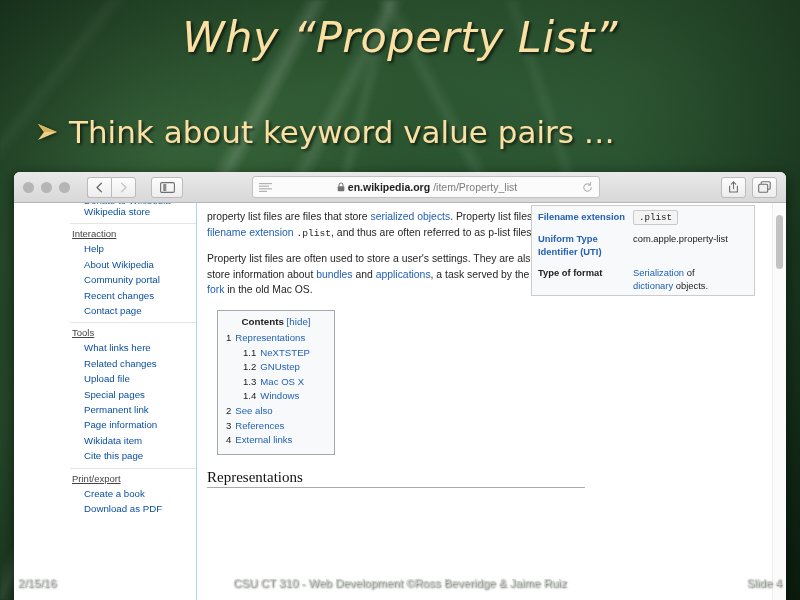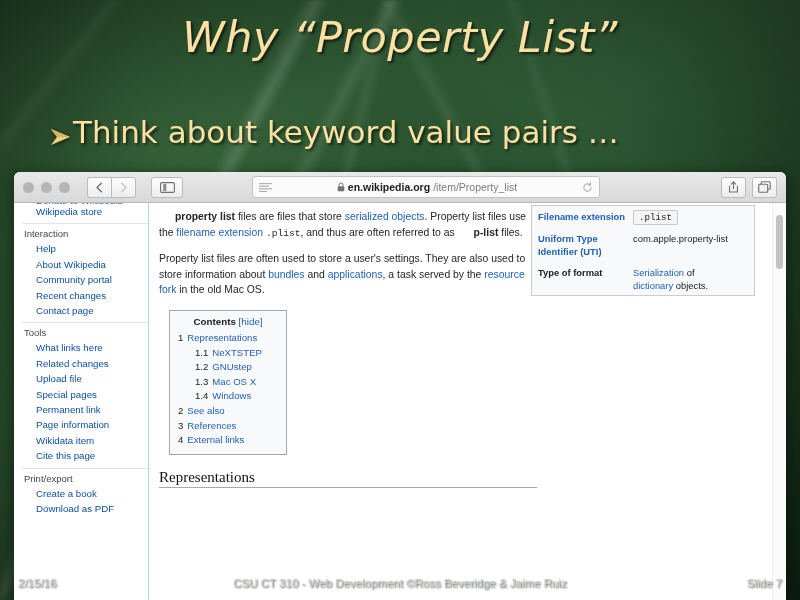--- a/index.html
+++ b/index.html
@@ -40,22 +40,22 @@
     position:absolute;left:0;right:0;top:12px;
     text-align:center;
     font-family:"DejaVu Sans",sans-serif;
     font-style:italic;font-weight:400;
     font-size:43px;letter-spacing:.5px;
     color:#fbe0a4;
     text-shadow:2px 2px 3px rgba(0,0,0,.65);
     white-space:nowrap;
   }
   #slide-bullet{
-    position:absolute;left:47px;top:114px;
-    display:flex;align-items:flex-end;
+    position:absolute;left:34px;top:114px;
+    display:flex;align-items:center;gap:9px;
   }
   #bullet-arrow{
     width:26px;height:26px;flex:0 0 auto;
     display:block;
     filter:drop-shadow(1.5px 1.5px 2px rgba(0,0,0,.6));
   }
   #bullet-text{
     font-family:"DejaVu Sans",sans-serif;
     font-size:31px;font-weight:400;
     color:#fbe0a4;
@@ -140,58 +140,60 @@
     width:30px;height:100%;flex:0 0 30px;
     display:flex;align-items:center;justify-content:center;
     font-size:15px;color:#5a5a5a;
     background:linear-gradient(#d6d6d6,#cbcbcb);
   }
 
   
   #browser-content{
     flex:1;background:#fff;position:relative;overflow:hidden;
     display:flex;
+    padding-left:48px;
   }
   #page-scroll{
     flex:1;display:flex;position:relative;
     font-size:10px;color:#252525;
   }
 
   
   #wiki-sidebar{
     width:126px;flex:0 0 126px;
     padding:0 0 0 8px;
     border-right:1px solid #a7d7f9;
     position:relative;
     margin-top:-7px;
   }
   .portlet-head{
     font-size:9.5px;color:#444;
     padding:4px 0 2px 2px;
     border-top:1px solid #e4e4e4;
     margin-top:4px;
+    text-decoration:underline;
   }
   .wiki-link{
     display:block;font-size:9.7px;color:#0b4fa0;
     padding:1px 0 1px 14px;line-height:13.4px;
     white-space:nowrap;overflow:hidden;text-overflow:ellipsis;
   }
   .wiki-link.clipped-top{color:#1a57a8;opacity:.9;}
 
   
   #wiki-article{
     flex:1;padding:6px 10px 0 10px;position:relative;
   }
   #article-body{width:378px;}
   .art-p{
     font-size:10.4px;line-height:15.6px;color:#252525;
     margin:0 0 10px 0;
   }
   .art-p a{color:#2361b6;text-decoration:none;}
-  .art-p b{font-weight:bold;margin-left:16px;}
+  .art-p b{font-weight:normal;}
   .code{font-family:"Liberation Mono",monospace;font-size:9.6px;}
   .art-h2{
     font-size:15px;font-weight:normal;color:#111;
     font-family:"Liberation Serif",serif;
     border-bottom:1px solid #aaa;margin:2px 0 0 0;padding-bottom:1px;
   }
 
   
   #toc-box{
     width:100px;border:1px solid #a2a9b1;background:#f8f9fa;
@@ -406,14 +408,14 @@
       <div id="page-scrollbar">
         <div id="scroll-thumb"></div>
       </div>
     </div>
   </div>
 </div>
 
 <div id="slide-footer">
   <span id="footer-date">2/15/16</span>
   <span id="footer-center">CSU CT 310 - Web Development ©Ross Beveridge &amp; Jaime Ruiz</span>
-  <span id="footer-slide">Slide 7</span>
+  <span id="footer-slide">Slide 4</span>
 </div>
 
 </body></html>

